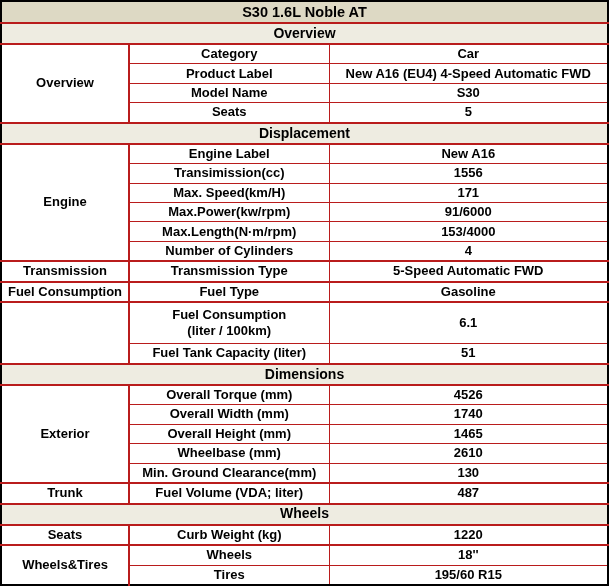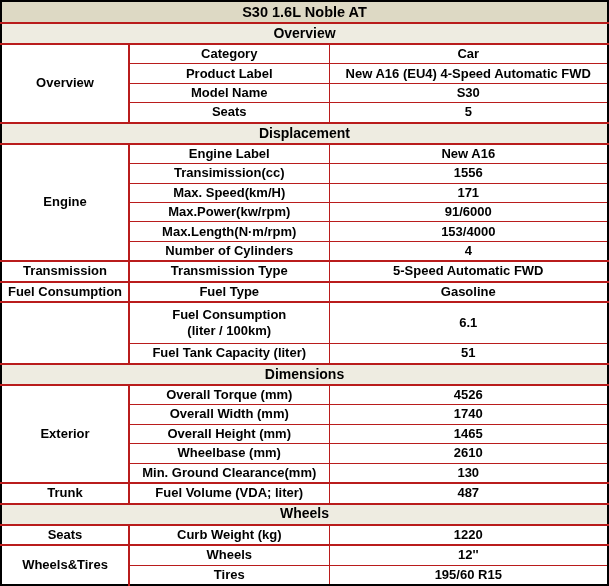--- a/index.html
+++ b/index.html
@@ -165,21 +165,21 @@
           <td colspan="3">Wheels</td>
         </tr>
         <tr class="gstart">
           <td class="glabel" rowspan="1">Seats</td>
           <td class="name">Curb Weight (kg)</td>
           <td class="value">1220</td>
         </tr>
         <tr class="gstart">
           <td class="glabel" rowspan="2">Wheels&amp;Tires</td>
           <td class="name">Wheels</td>
-          <td class="value">12''</td>
+          <td class="value">18''</td>
         </tr>
         <tr>
           <td class="name">Tires</td>
           <td class="value">195/60 R15</td>
         </tr>
       </tbody>
   </table>
 </div>
 
 </body></html>

